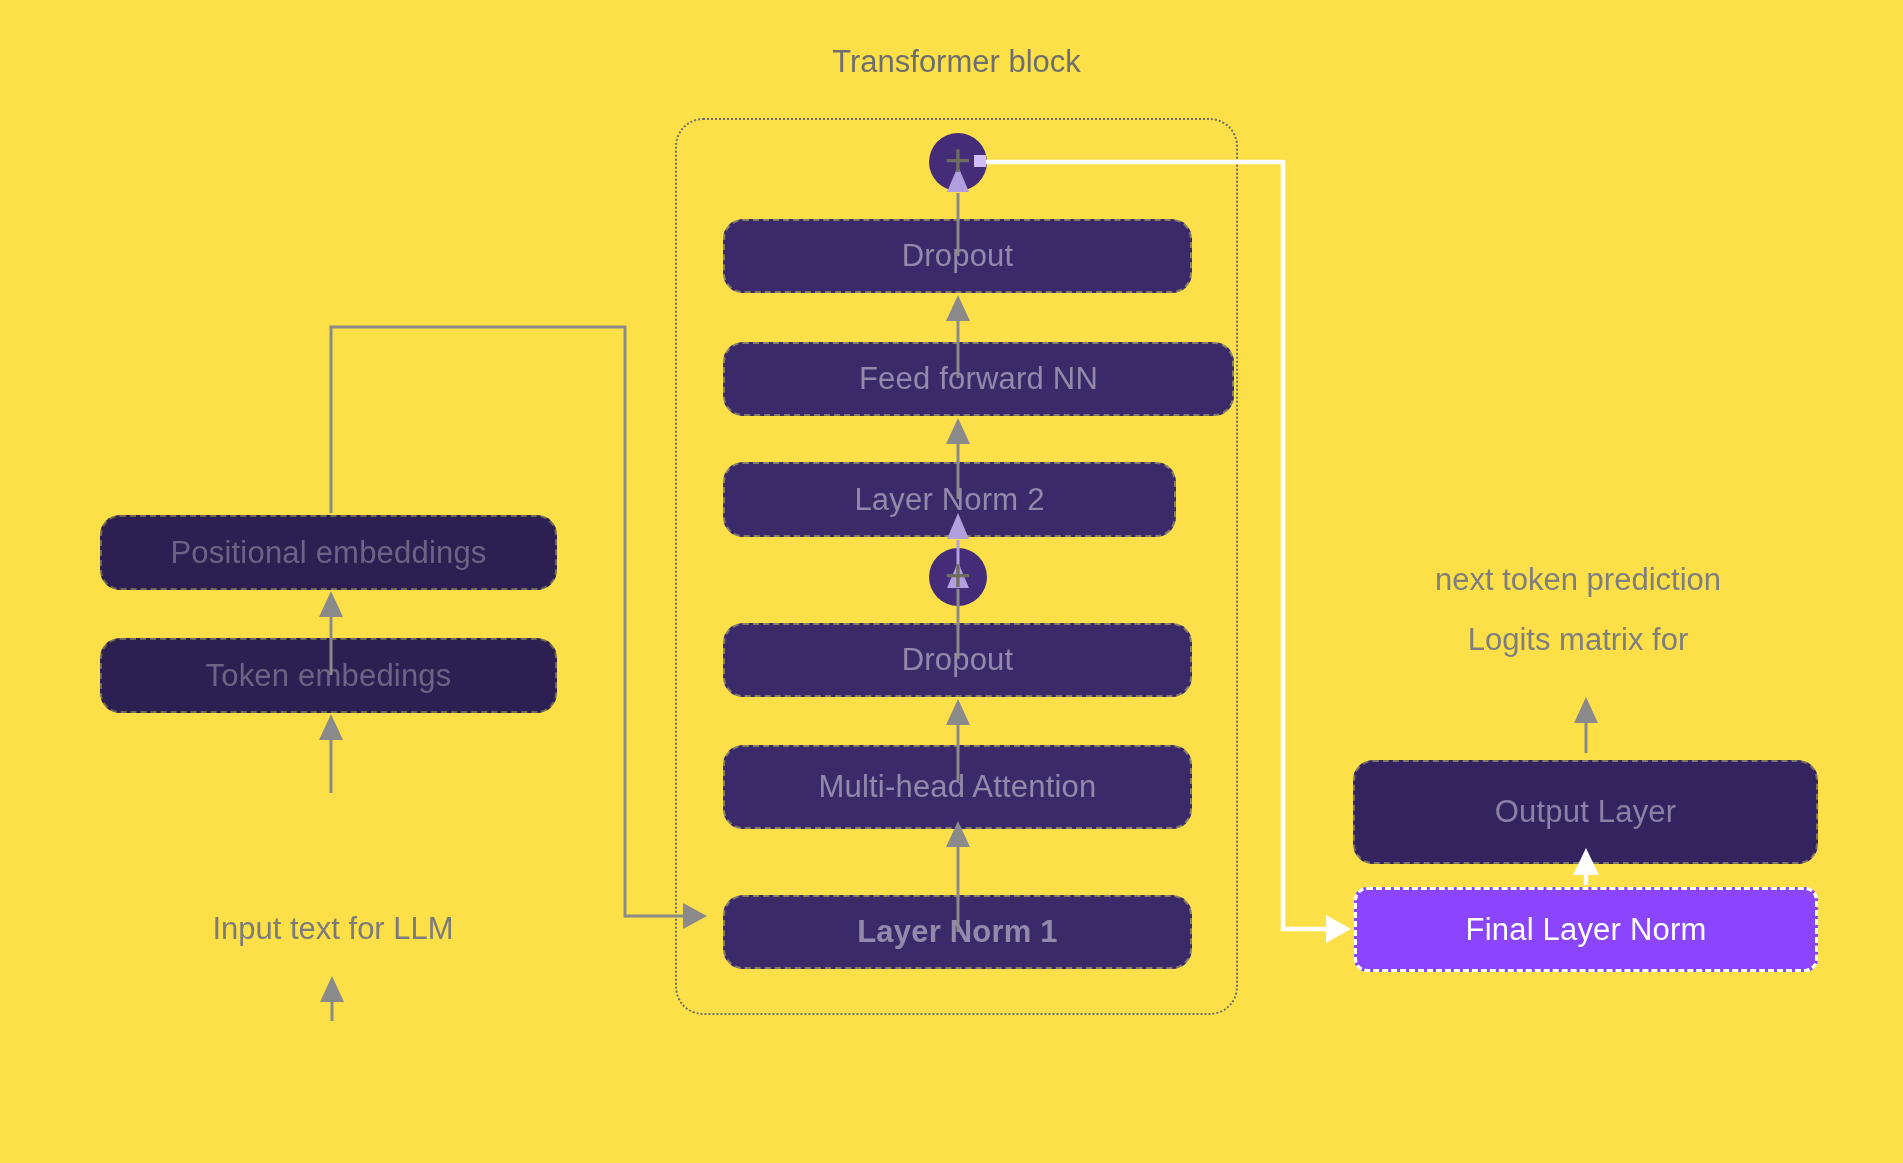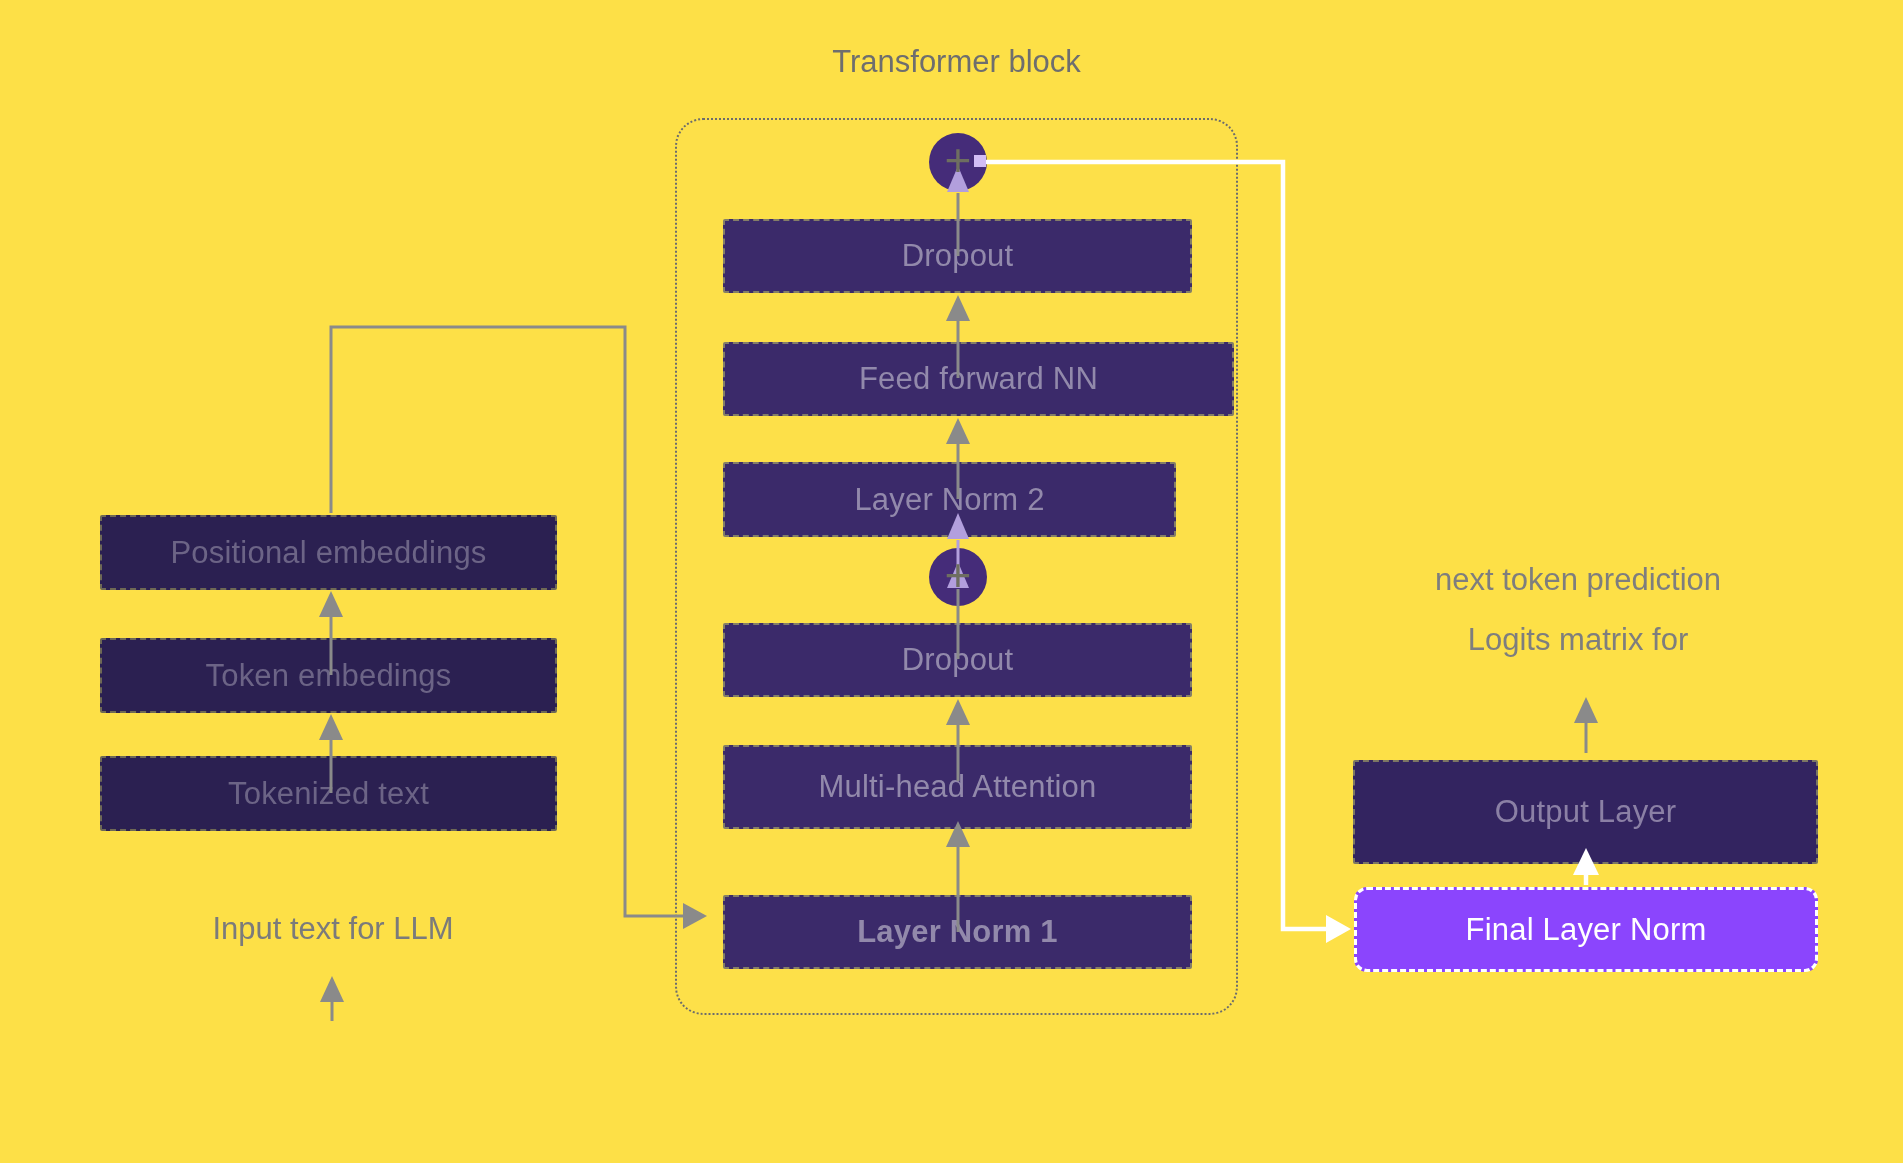--- a/index.html
+++ b/index.html
@@ -7,21 +7,21 @@
     position:relative;width:1903px;height:1163px;background:#fde047;
     font-family:"Liberation Sans",sans-serif;overflow:hidden;
   }
   .tf-container{
     position:absolute;left:675px;top:118px;width:563px;height:897px;
     border:2px dotted #6c6c6c;border-radius:28px;
     background:rgba(255,255,255,0.015);z-index:0;box-sizing:border-box;
   }
   .node{
     position:absolute;display:flex;align-items:center;justify-content:center;
-    border-radius:2px;font-size:31px;z-index:1;box-sizing:border-box;
+    border-radius:20px;font-size:31px;z-index:1;box-sizing:border-box;
     letter-spacing:.2px;
   }
   .tf-node{background:#3b2a6a;border:2px dashed #847e67;color:#9289ab;}
   .muted-node{background:#2b2051;border:2px dashed #6f6955;color:#6c6486;}
   .out-node{background:#332460;border:2px dashed #7c7663;color:#8b80a5;}
   .final-node{
     background:#8b45fd;border:3px dashed #ffffff;color:#ffffff;
     font-weight:500;border-radius:13px;
   }
   .plus-circle{
@@ -51,21 +51,20 @@
 <body>
 
 <div class="canvas">
 
   <div class="tf-container"></div>
 
   <div class="title-text">Transformer block</div>
 
   <div class="node muted-node" style="left:100px;top:515px;width:457px;height:75px;">Positional embeddings</div>
   <div class="node muted-node" style="left:100px;top:638px;width:457px;height:75px;">Token embedings</div>
-  <div class="node muted-node" style="left:100px;top:756px;width:457px;height:75px;">Tokenized text</div>
   <div class="input-caption">Input text for LLM</div>
 
   <div class="node tf-node" style="left:723px;top:219px;width:469px;height:74px;">Dropout</div>
   <div class="node tf-node" style="left:723px;top:342px;width:511px;height:74px;">Feed forward NN</div>
   <div class="node tf-node" style="left:723px;top:462px;width:453px;height:75px;">Layer Norm 2</div>
   <div class="node tf-node" style="left:723px;top:623px;width:469px;height:74px;">Dropout</div>
   <div class="node tf-node" style="left:723px;top:745px;width:469px;height:84px;">Multi-head Attention</div>
   <div class="node tf-node" style="left:723px;top:895px;width:469px;height:74px;font-weight:bold;">Layer Norm 1</div>
 
   <div class="plus-circle" style="left:929px;top:133px;"></div>

